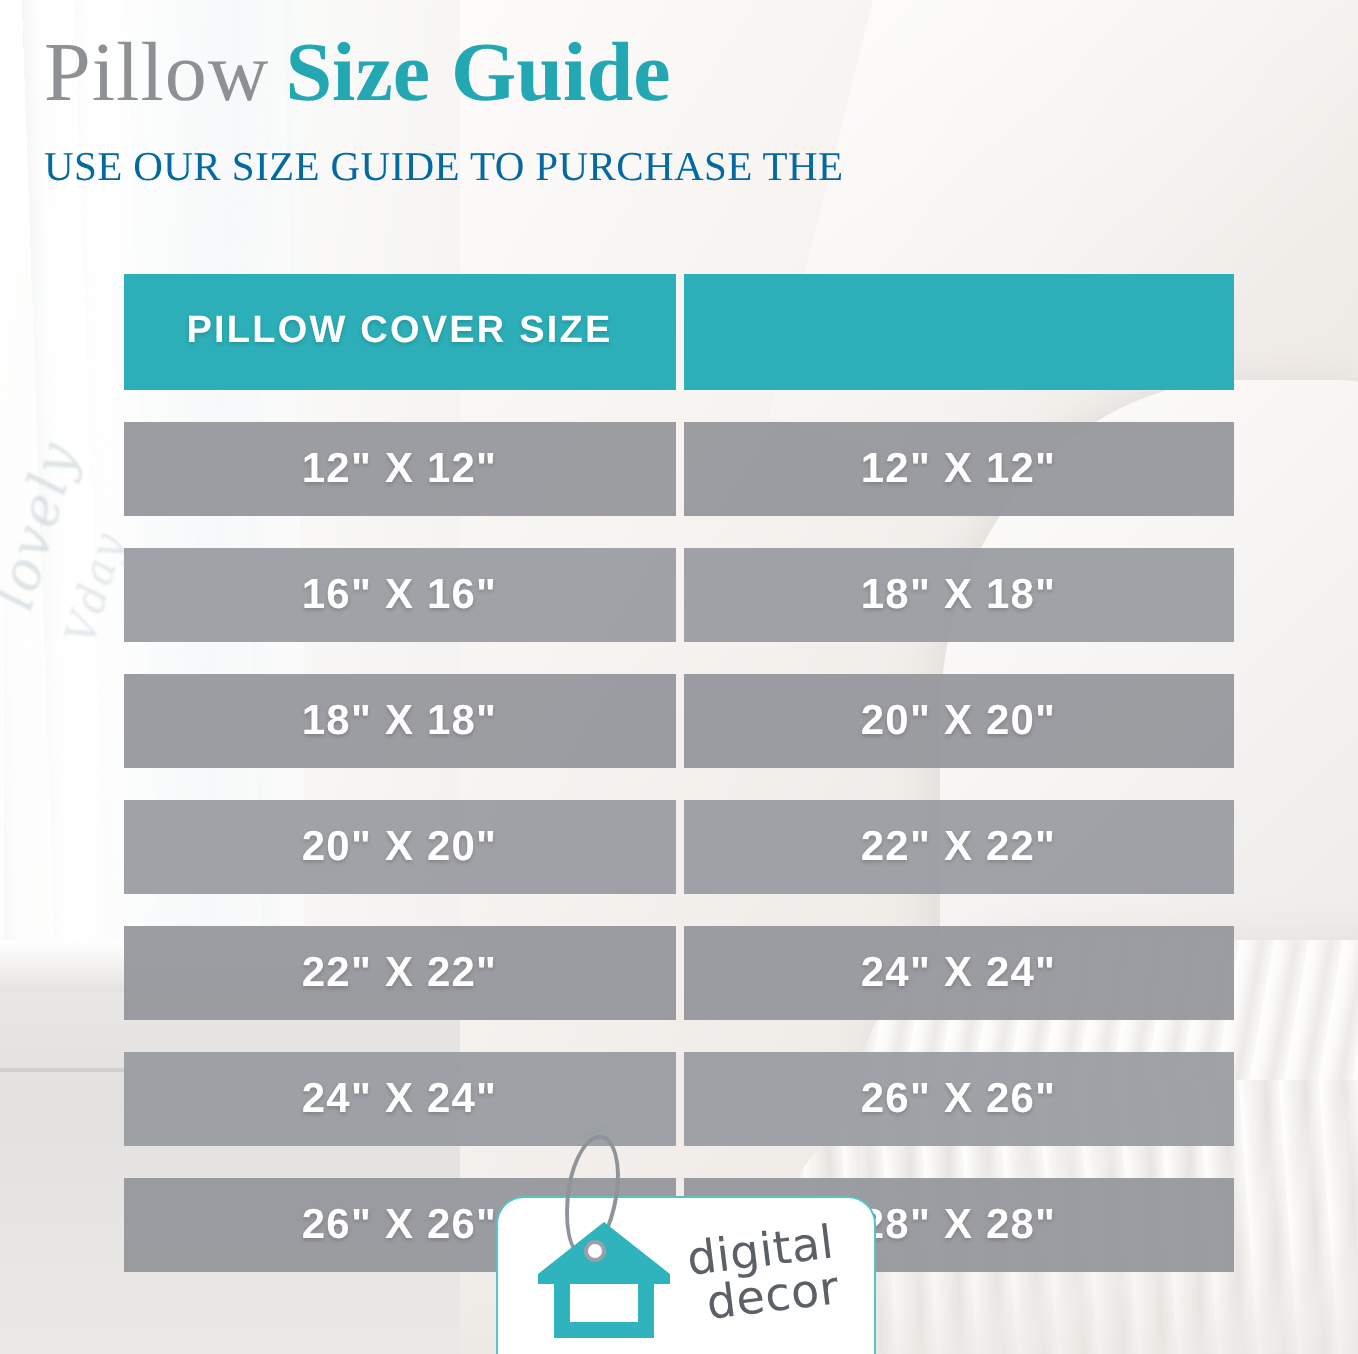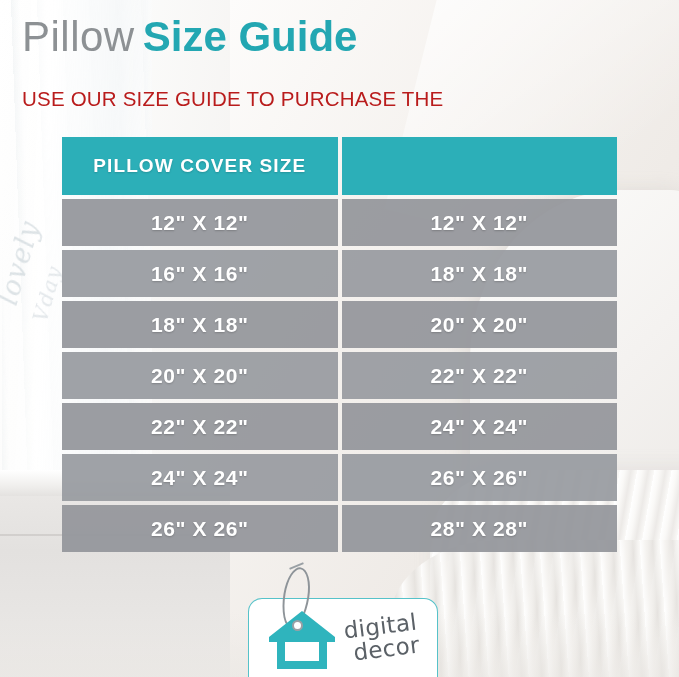--- a/index.html
+++ b/index.html
@@ -136,58 +136,59 @@
     width: 679px; height: 65px;
     background: linear-gradient(180deg, rgba(236,233,230,0.0) 0%, rgba(233,230,226,0.55) 100%);
   }
 
   
   #heading-block {
     position: absolute;
     left: 22px;
     top: 12px;
     width: 620px;
+    font-family: Liberation Serif, serif;
   }
   #title-line {
     font-size: 42px;
     line-height: 50px;
     white-space: nowrap;
   }
   #title-word-1 {
     font-weight: 300;
     color: #8d9194;
     letter-spacing: 0.5px;
   }
   #title-word-2 {
     font-weight: 700;
     color: #23a7b2;
     letter-spacing: 0px;
     margin-left: 8px;
   }
   #subtitle {
-    margin-top: 24px;
+    margin-top: 10px;
     font-size: 20.5px;
     line-height: 25.5px;
-    color: #b91c1c;
+    color: #0369a1;
     font-weight: 400;
     letter-spacing: 0.2px;
   }
   #subtitle div { white-space: nowrap; }
 
   
   #size-table {
     position: absolute;
     left: 62px;
     top: 137px;
     width: 555px;
   }
   .t-row {
     display: flex;
     gap: 4px;
-    margin-bottom: 4px;
+    margin-bottom: 16px;
     justify-content: center;
   }
   .t-cell {
     flex: 1 1 0;
     display: flex;
     align-items: center;
     justify-content: center;
     color: #ffffff;
     text-align: center;
   }

